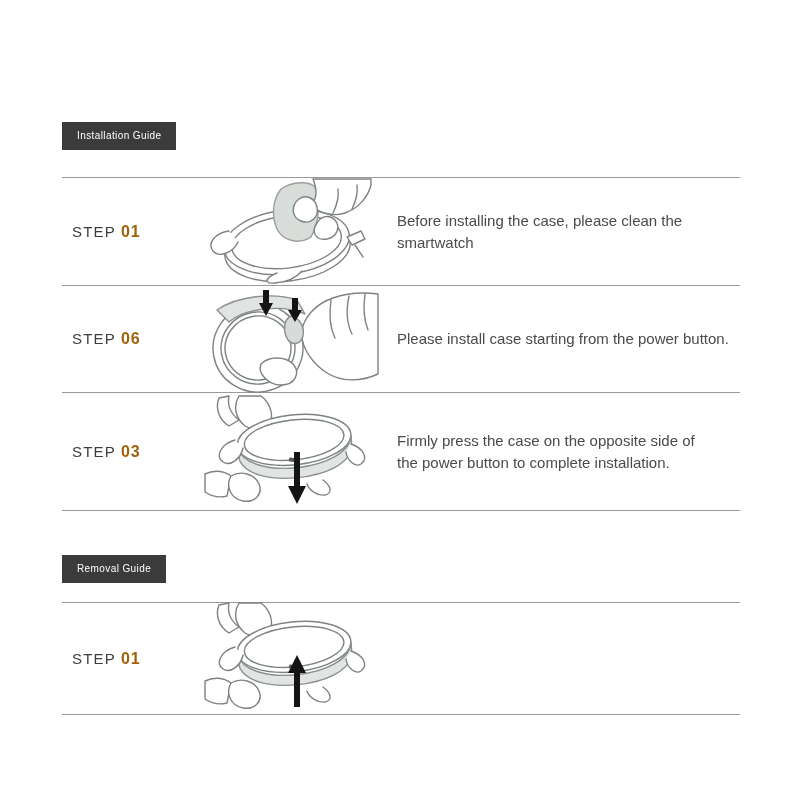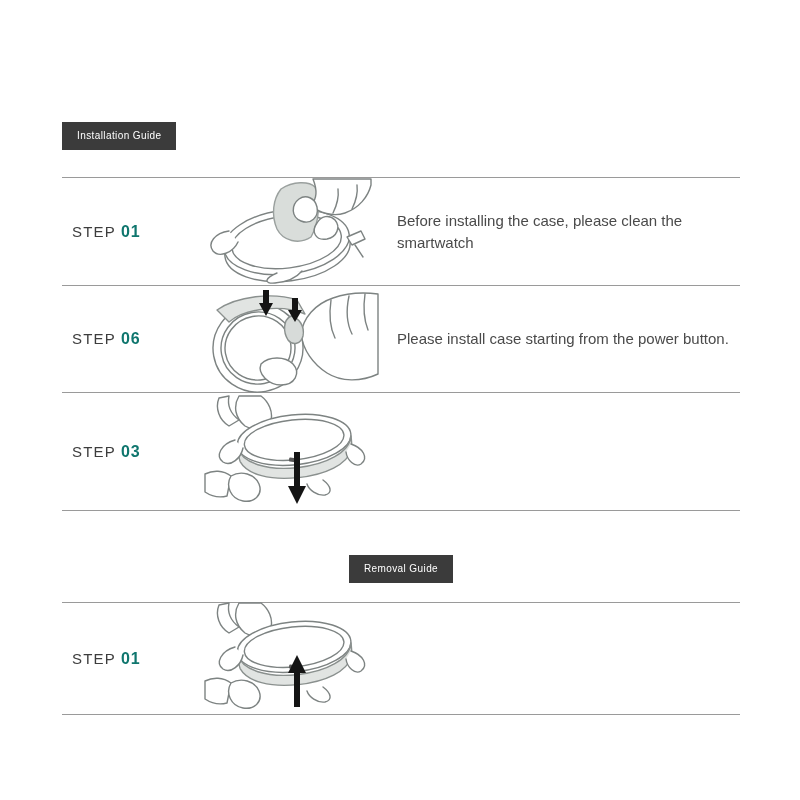--- a/index.html
+++ b/index.html
@@ -4,31 +4,31 @@
 <style>
   :root{
     --badge-bg:#3b3b3b; --badge-text:#ffffff; --divider:#9a9a9a;
     --step-text:#3d3d3d; --desc-text:#4a4a4a; --line-art:#7d8382; --arrow:#141414;
   }
   html,body{margin:0;padding:0;background:#fff;}
   body{width:800px;height:800px;font-family:"Liberation Sans",sans-serif;overflow:hidden;}
   .content{margin:0 60px 0 62px;}
   .badge-row{line-height:0;}
   .badge-row.install{padding-top:122px;}
-  .badge-row.removal{padding-top:44px;text-align:center;}
+  .badge-row.removal{padding-top:44px;}
   .guide-badge{display:inline-block;background:var(--badge-bg,#3b3b3b);color:var(--badge-text,#fff);
     font-size:10px;line-height:18px;letter-spacing:0.4px;padding:5px 15px;}
   .guide-table{border-bottom:1px solid var(--divider,#9a9a9a);}
   .guide-table.install{margin-top:27px;}
   .guide-table.removal{margin-top:19px;}
   .step-row{display:flex;align-items:center;border-top:1px solid var(--divider,#9a9a9a);}
   .row-h1{height:107px}.row-h2{height:106px}.row-h3{height:117px}.row-h4{height:111px}
   .step-label{width:113px;padding-left:10px;font-size:15px;color:var(--step-text,#3d3d3d);
     letter-spacing:1.2px;white-space:nowrap;flex:none;}
-  .step-num{font-weight:bold;font-size:16px;margin-left:5px;letter-spacing:0.8px;color:#0f766e;}
+  .step-num{font-weight:bold;font-size:16px;margin-left:5px;letter-spacing:0.8px;color:#a16207;}
   .step-figure{width:212px;flex:none;display:flex;justify-content:center;align-items:center;overflow:visible;}
   .step-figure svg{display:block;overflow:visible;}
   .step-desc{flex:1;font-size:15px;line-height:22px;color:var(--desc-text,#4a4a4a);}
   .desc-line{display:block;}
 </style>
 </head>
 <body>
 
 <div class="content">
 
@@ -121,20 +121,24 @@
             <rect x="84" y="62" width="9" height="4" rx="1" fill="#5a5a5a" stroke="none" transform="rotate(8 88 64)"></rect>
             <path d="M0,78 C8,74 18,74 26,80 L22,100 C14,102 6,100 0,96 Z" fill="#ffffff"></path>
             <path d="M26,80 C36,74 50,78 54,88 C58,98 50,107 38,105 C26,103 20,90 26,80 Z" fill="#ffffff"></path>
             <g fill="#141414" stroke="none">
               <rect x="89" y="56" width="6" height="36"></rect>
               <polygon points="83,90 101,90 92,108"></polygon>
             </g>
           </g>
         </svg>
       </div>
+      <div class="step-desc">
+        <span class="desc-line">Firmly press the case on the opposite side of</span>
+        <span class="desc-line">the power button to complete installation.</span>
+      </div>
     </div>
 
   </div>
 
   <div class="badge-row removal">
     <span class="guide-badge">Removal Guide</span>
   </div>
 
   <div class="guide-table removal">
 

